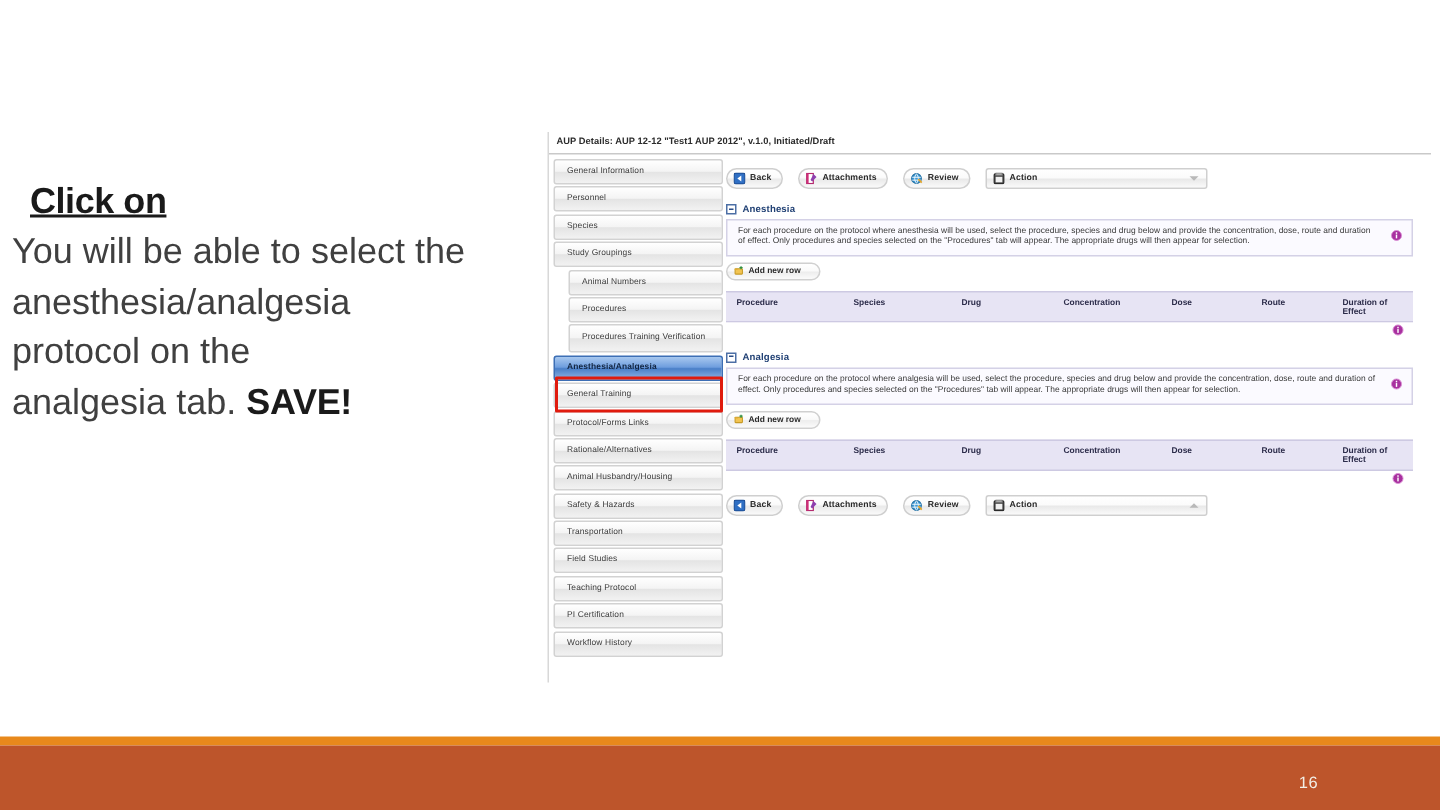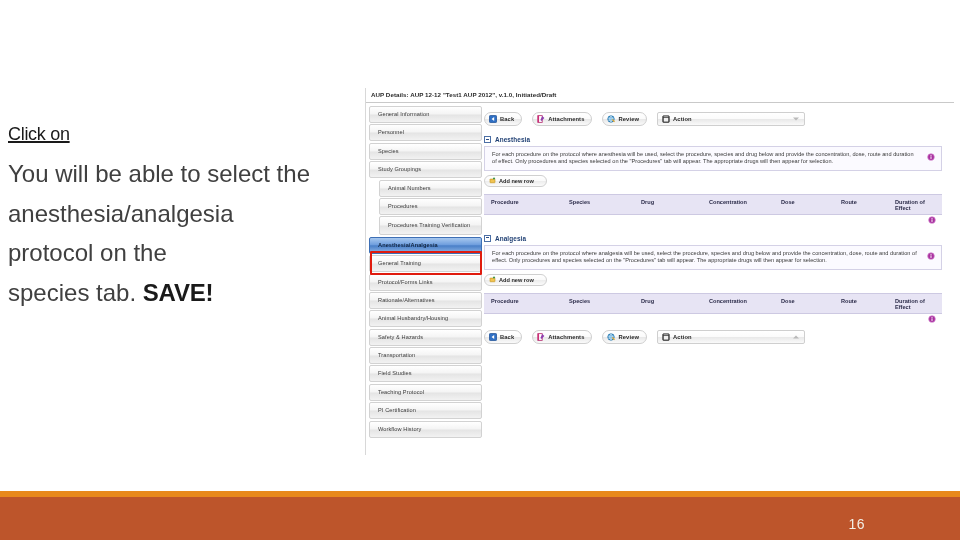--- a/index.html
+++ b/index.html
@@ -16,41 +16,41 @@
   }
 
   
   #slide-text {
     position: absolute;
     left: 8px;
     top: 118px;
     width: 352px;
   }
   .line-heading {
-    font-size: 18px;
-    font-weight: normal;
+    font-size: 24px;
+    font-weight: bold;
     line-height: 33px;
     color: #1a1a1a;
     letter-spacing: -0.3px;
     white-space: nowrap;
+    margin-left: 12px;
   }
   .line-heading .u {
     text-decoration: underline;
     text-decoration-thickness: 2px;
     text-underline-offset: 1px;
   }
   .red {
     color: #e8120c;
   }
   .line-body {
     font-size: 24px;
     line-height: 33.5px;
     color: #404040;
     font-weight: 400;
-    margin-top: 6px;
   }
   .body-strong {
     font-weight: bold;
     color: #1a1a1a;
     letter-spacing: -0.2px;
     text-align: center;
   }
 
   
   #app-shot {
@@ -319,39 +319,39 @@
   #band-rust {
     position: absolute;
     left: 0;
     top: 497px;
     width: 960px;
     height: 43px;
     background: #bd552b;
   }
   #page-number {
     position: absolute;
-    right: 95px;
+    right: 81px;
     top: 516px;
-    font-size: 14px;
+    font-size: 11px;
     color: #f2efe6;
     letter-spacing: 0.5px;
   }
 </style>
 </head>
 <body>
 
 <div id="slide-text">
   <div class="line-heading">
     <span class="u">Click on</span>
   </div>
   <div class="line-body">You will be able to select the</div>
   <div class="line-body">anesthesia/analgesia</div>
   <div class="line-body">protocol on the</div>
   <div class="line-body">
-    <span>species tab.</span>
+    <span>analgesia tab.</span>
     <span class="body-strong">SAVE!</span>
   </div>
 </div>
 
 <div id="app-shot">
 
   <div id="app-title">AUP Details: AUP 12-12 "Test1 AUP 2012", v.1.0, Initiated/Draft</div>
   <div id="title-rule"></div>
 
   <div id="sidebar">

